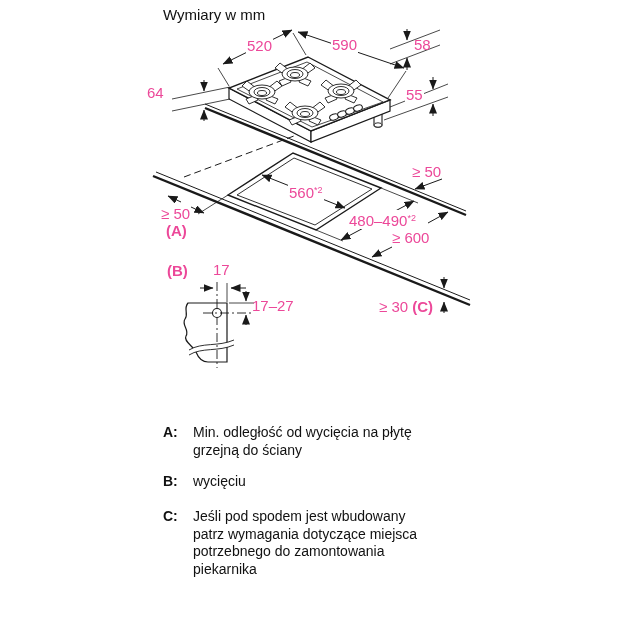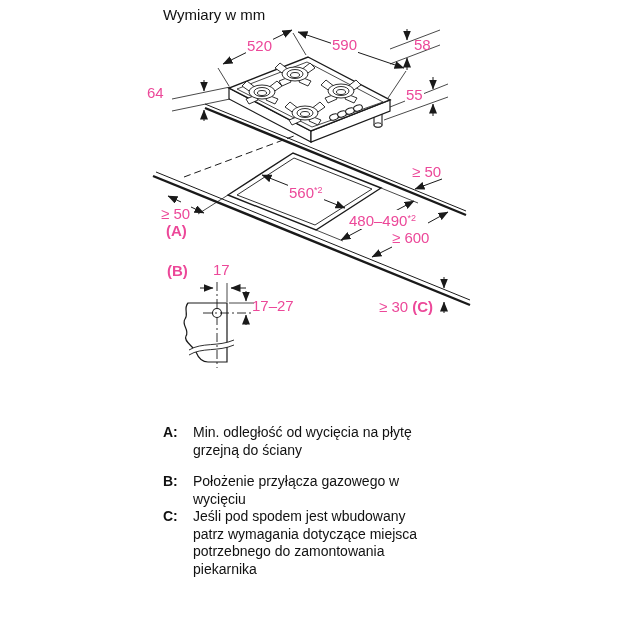--- a/index.html
+++ b/index.html
@@ -183,21 +183,20 @@
   <div class="lg" style="top:424px;">
     <span class="lgk">A:</span>
     <div class="lgt">
       <div>Min. odległość od wycięcia na płytę</div>
       <div>grzejną do ściany</div>
     </div>
   </div>
   <div class="lg" style="top:473px;">
     <span class="lgk">B:</span>
     <div class="lgt">
-      <div>Położenie przyłącza gazowego w</div>
       <div>wycięciu</div>
     </div>
   </div>
   <div class="lg" style="top:508px;">
     <span class="lgk">C:</span>
     <div class="lgt">
       <div>Jeśli pod spodem jest wbudowany</div>
       <div>patrz wymagania dotyczące miejsca</div>
       <div>potrzebnego do zamontowania</div>
       <div>piekarnika</div>

